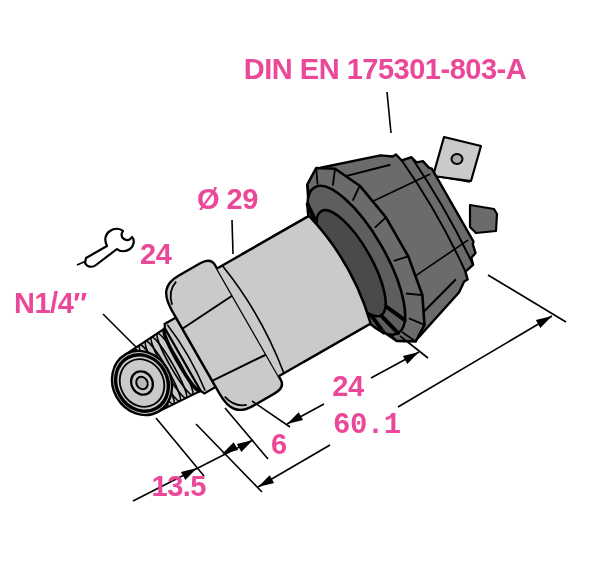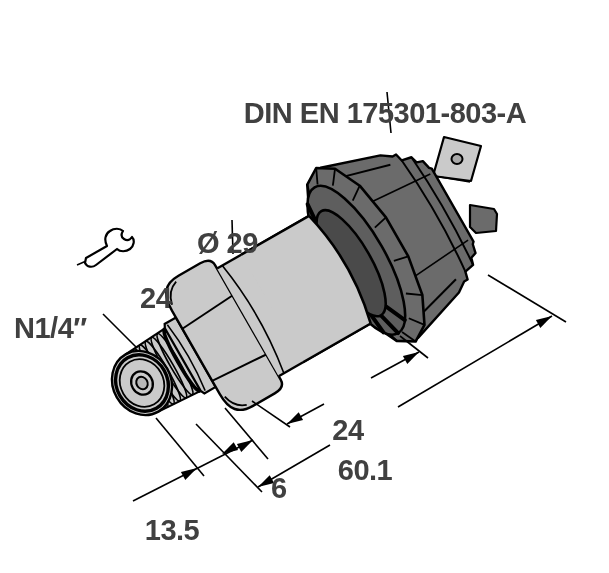--- a/index.html
+++ b/index.html
@@ -4,30 +4,30 @@
 <style>
   :root{
     --bg:#ffffff; --body-gray:#cacaca; --conn-gray:#6b6b6b; --conn-face:#5e5e5e;
     --hole:#4a4a4a; --line:#000000;
   }
   html,body{margin:0;padding:0;}
   body{width:609px;height:573px;background:var(--bg);position:relative;overflow:hidden;
        font-family:"Liberation Sans", sans-serif;}
   .stage{position:absolute;left:0;top:0;width:609px;height:573px;}
   svg{position:absolute;left:0;top:0;}
-  .lbl{position:absolute;color:#404040;font-weight:bold;font-size:29px;line-height:1.05;
-       white-space:nowrap;letter-spacing:-0.5px;margin-top:44px;}
+  .lbl{position:absolute;color:#ec4899;font-weight:bold;font-size:29px;line-height:1.05;
+       white-space:nowrap;letter-spacing:-0.5px;}
   #lbl-din   {left:236px;top:54px;width:298px;text-align:center;}
   #lbl-dia   {left:197px;top:184px;}
   #lbl-wr24  {left:140px;top:239px;}
-  #lbl-n14   {left:14px;top:269px;}
+  #lbl-n14   {left:14px;top:288px;}
   #lbl-d24   {left:320px;top:371px;width:56px;text-align:center;}
-  #lbl-d601  {left:333px;top:411px;width:64px;text-align:center;}
+  #lbl-d601  {left:333px;top:411px;width:64px;text-align:center;font-family:Liberation Mono, monospace;}
   #lbl-d6    {left:271px;top:429px;}
-  #lbl-d135  {left:138px;top:471px;width:68px;text-align:center;}
+  #lbl-d135  {left:138px;top:471px;width:68px;text-align:right;}
 </style>
 </head>
 <body>
 
 <div class="stage">
 
 <svg width="609" height="573" viewBox="0 0 609 573">
 
   <g transform="translate(142,383) rotate(-29.8)">
 

